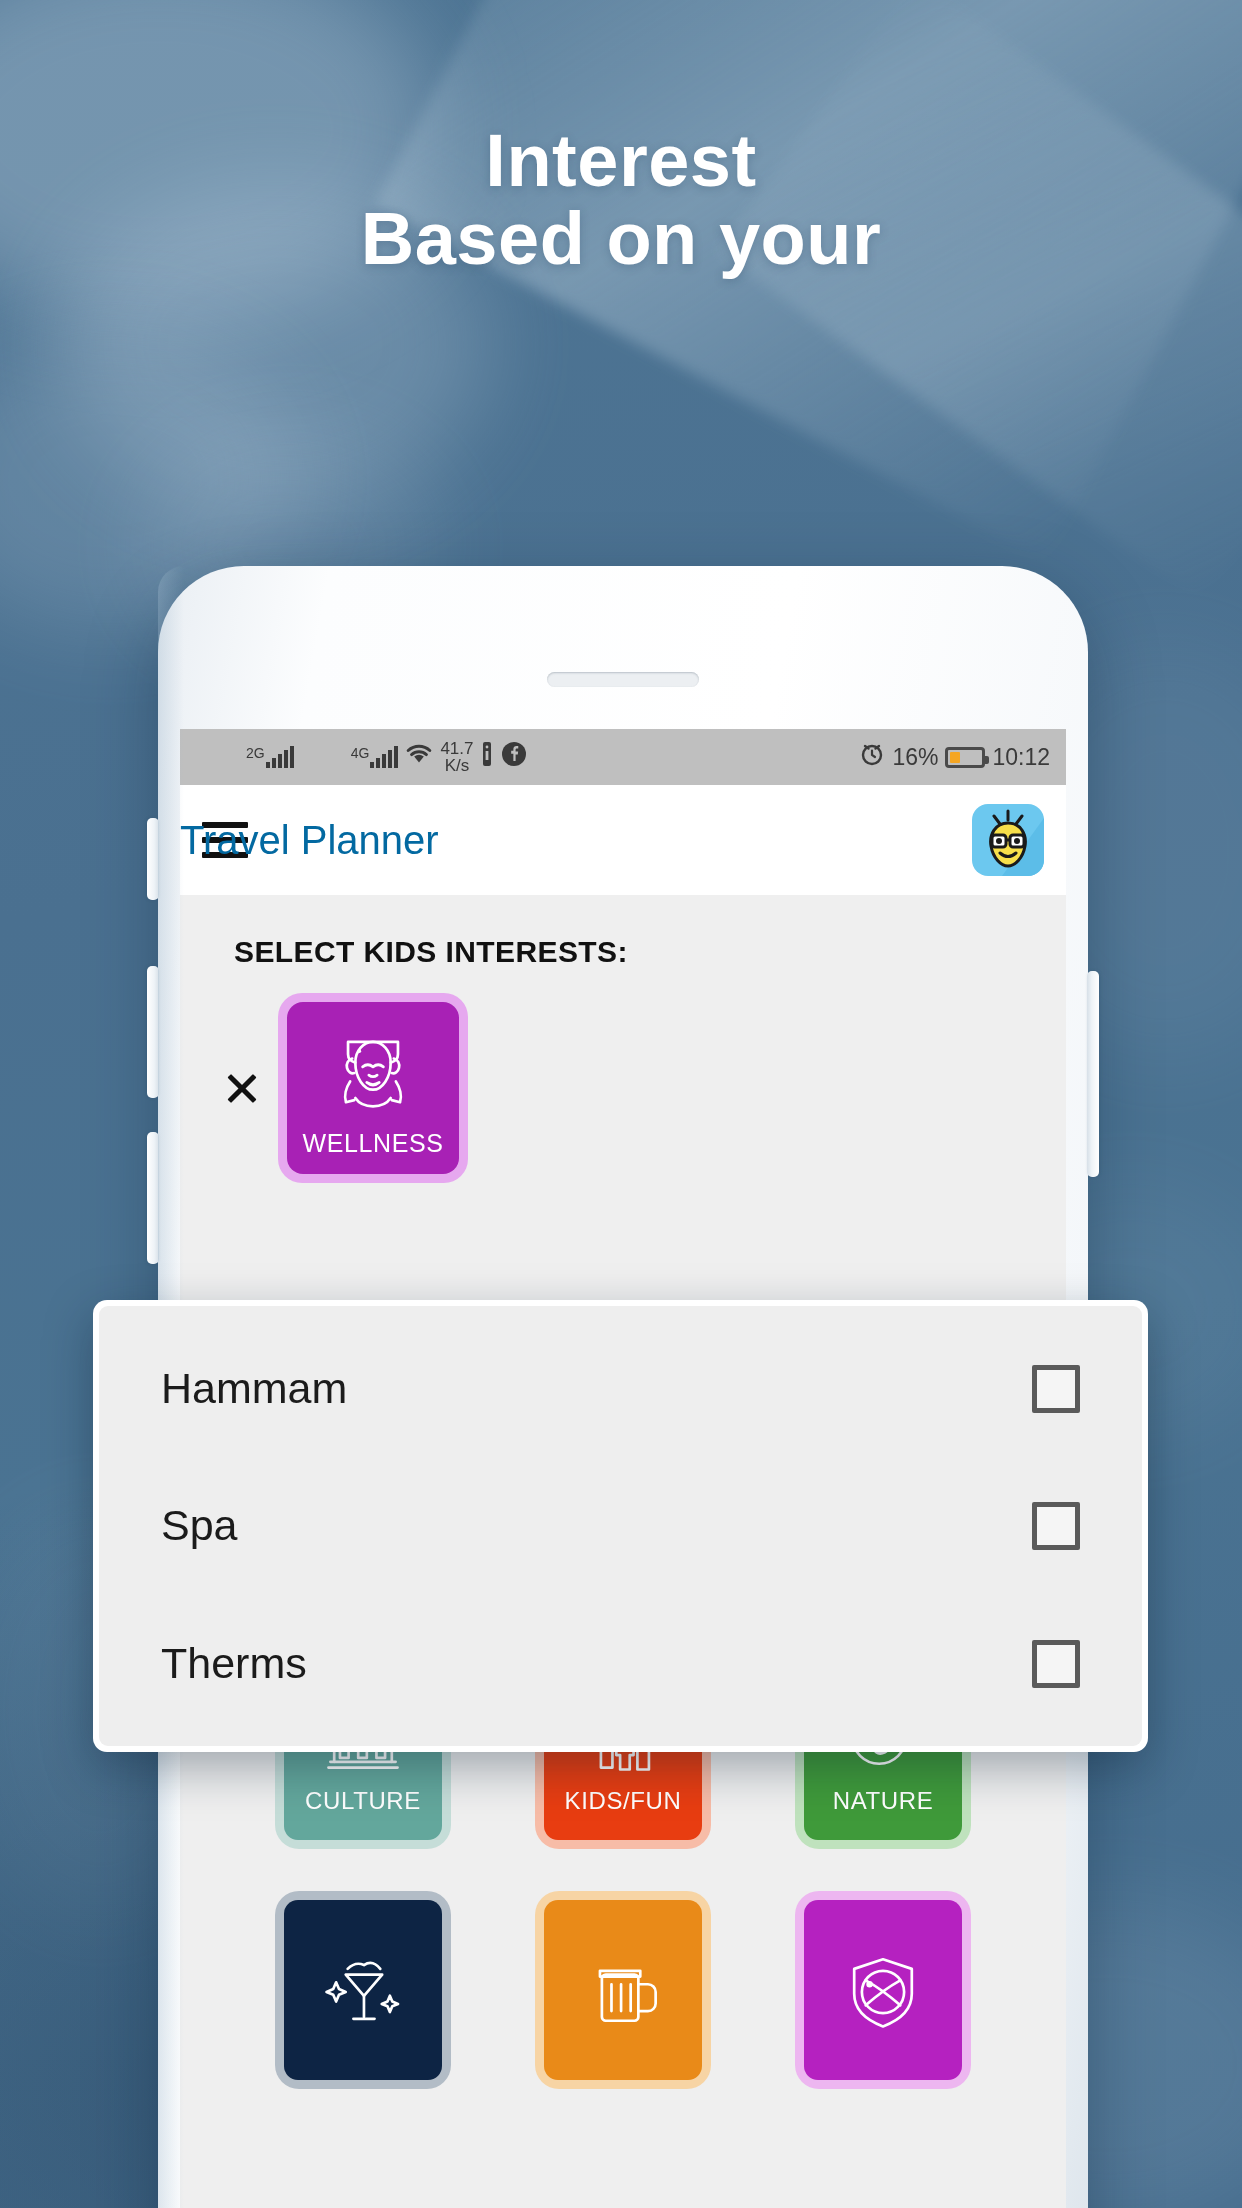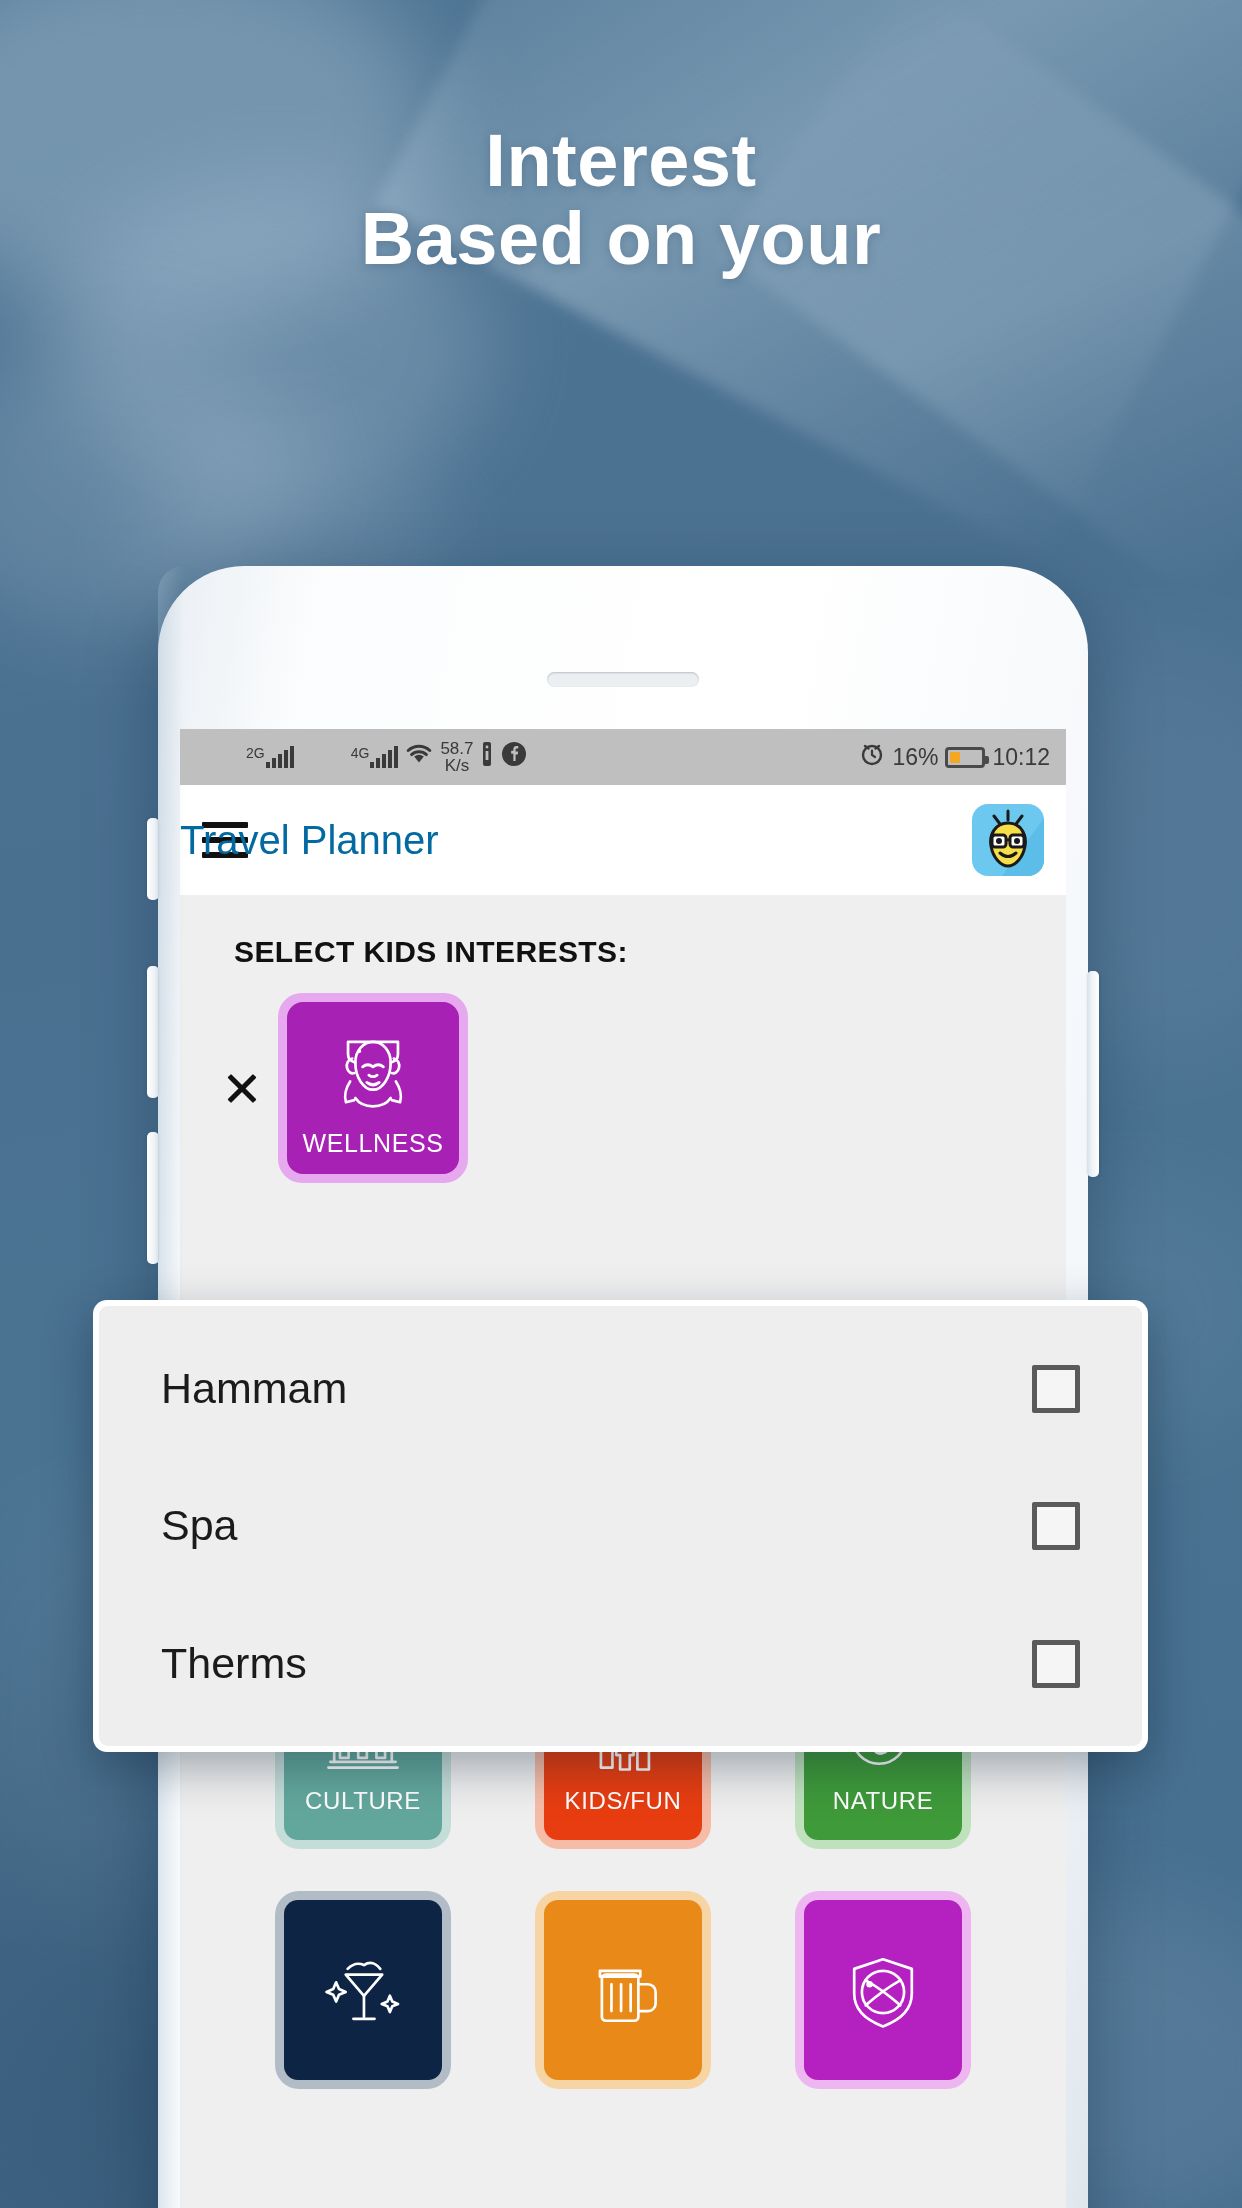--- a/index.html
+++ b/index.html
@@ -358,21 +358,21 @@
               </span>
           </span>
           <span>
             <svg width="28" height="24" viewBox="0 0 28 24">
               <path d="M14 20.5 L9.2 14.6 A7.6 7.6 0 0 1 18.8 14.6 Z" fill="#3a3a3a"></path>
               <path d="M3.2 8.5 A16 16 0 0 1 24.8 8.5" stroke="#3a3a3a" stroke-width="3" fill="none" stroke-linecap="round"></path>
               <path d="M6.6 12.6 A11 11 0 0 1 21.4 12.6" stroke="#3a3a3a" stroke-width="3" fill="none" stroke-linecap="round"></path>
             </svg>
           </span>
           <span class="netspeed">
-            <span>58.7</span><br>
+            <span>41.7</span><br>
             <span>K/s</span>
           </span>
           <span>
             <svg width="14" height="26" viewBox="0 0 14 26">
               <rect x="3" y="1" width="8" height="24" rx="2" fill="#3a3a3a"></rect>
               <circle cx="7" cy="6" r="1.4" fill="#bfbfbf"></circle>
               <rect x="5.6" y="10" width="2.8" height="9" fill="#bfbfbf"></rect>
             </svg>
           </span>
           <span>

